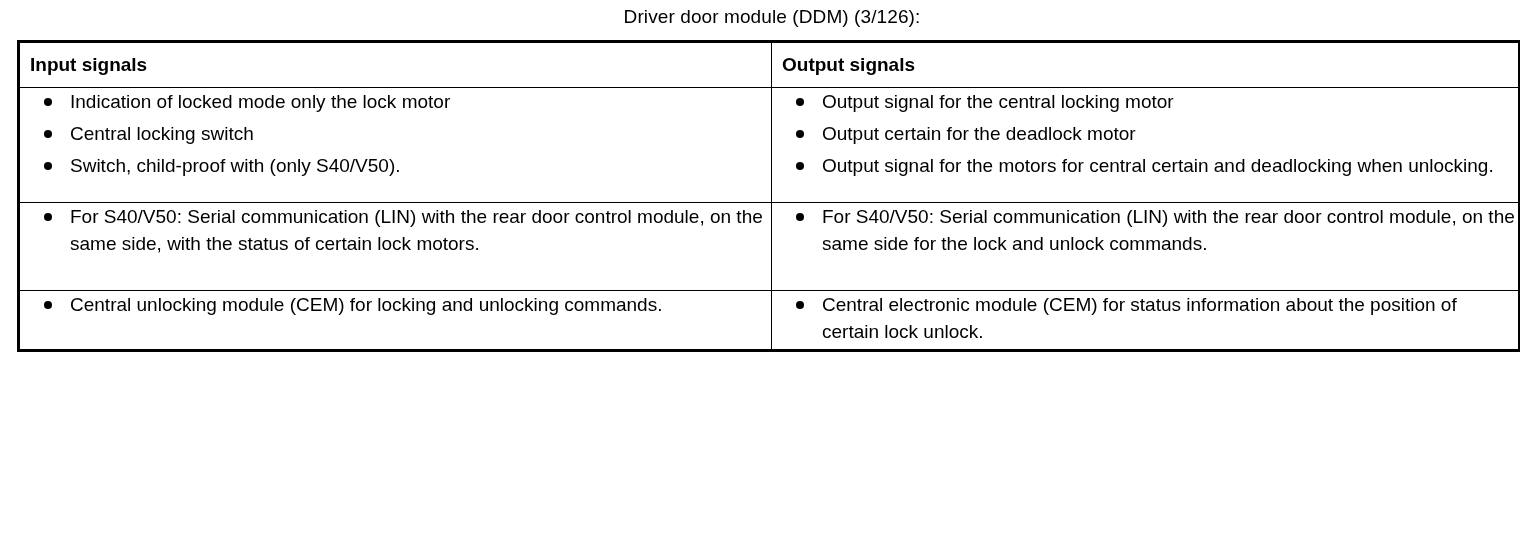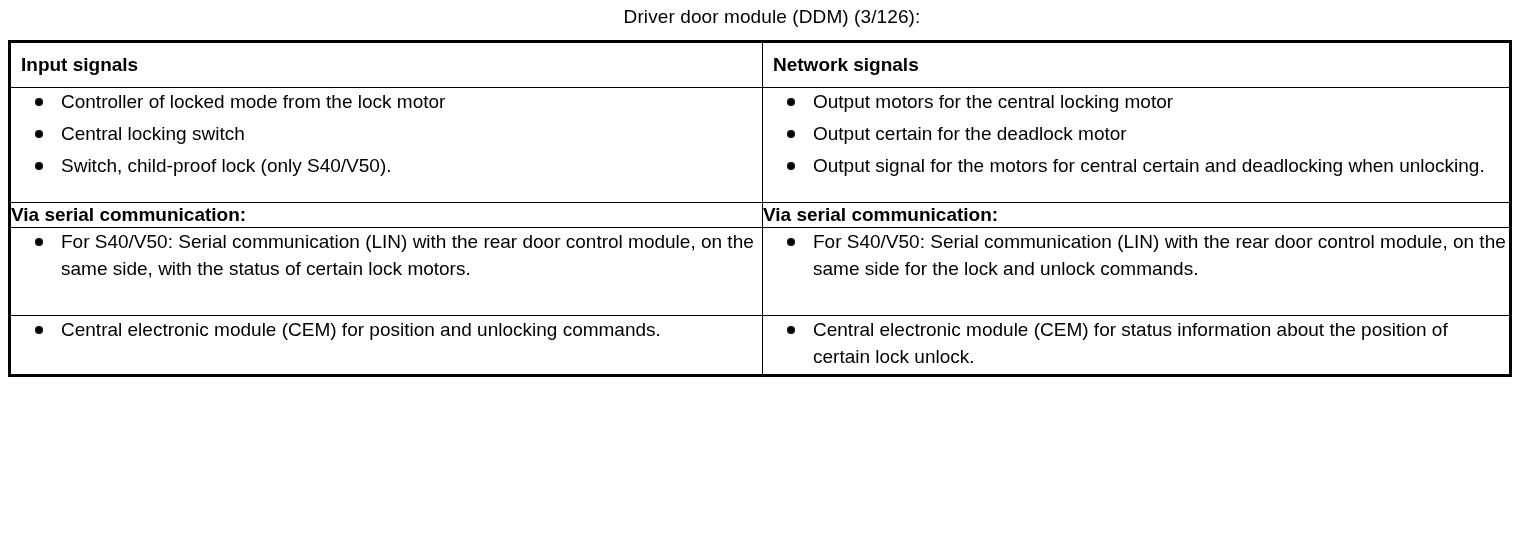--- a/index.html
+++ b/index.html
@@ -30,21 +30,21 @@
     font-size: 19px;
     line-height: 26px;
     font-weight: 400;
     letter-spacing: 0.1px;
     white-space: nowrap;
   }
 
   .signal-table {
     position: absolute;
     top: 40px;
-    left: 8px;
+    left: 17px;
     width: 1501px;
     border-collapse: collapse;
     table-layout: fixed;
     border: 3px solid #000000;
   }
 
   .signal-table col.col-left  { width: 753px; }
   .signal-table col.col-right { width: 748px; }
 
   .signal-table td {
@@ -112,63 +112,59 @@
 
   <table class="signal-table">
     <colgroup>
       <col class="col-left">
       <col class="col-right">
     </colgroup>
     <tbody>
 
       <tr>
         <td class="cell-head head-main">Input signals</td>
-        <td class="cell-head head-main">Network signals</td>
+        <td class="cell-head head-main">Output signals</td>
       </tr>
 
 
       <tr class="row-block-a">
         <td class="cell-list">
           <ul class="bullets">
             <li>
               <span class="dot"></span>
-              <span>Controller of locked mode from the lock motor</span>
+              <span>Indication of locked mode only the lock motor</span>
             </li>
             <li>
               <span class="dot"></span>
               <span>Central locking switch</span>
             </li>
             <li>
               <span class="dot"></span>
-              <span>Switch, child-proof lock (only S40/V50).</span>
-            </li>
-          </ul>
-        </td>
-        <td class="cell-list">
-          <ul class="bullets">
-            <li>
-              <span class="dot"></span>
-              <span>Output motors for the central locking motor</span>
+              <span>Switch, child-proof with (only S40/V50).</span>
+            </li>
+          </ul>
+        </td>
+        <td class="cell-list">
+          <ul class="bullets">
+            <li>
+              <span class="dot"></span>
+              <span>Output signal for the central locking motor</span>
             </li>
             <li>
               <span class="dot"></span>
               <span>Output certain for the deadlock motor</span>
             </li>
             <li>
               <span class="dot"></span>
               <span>Output signal for the motors for central certain and deadlocking when unlocking.</span>
             </li>
           </ul>
         </td>
       </tr>
 
-      <tr>
-        <td class="cell-head">Via serial communication:</td>
-        <td class="cell-head">Via serial communication:</td>
-      </tr>
 
       <tr class="row-block-b">
         <td class="cell-list">
           <ul class="bullets">
             <li>
               <span class="dot"></span>
               <span>For S40/V50: Serial communication (LIN) with the rear door control module, on the same side, with the status of certain lock motors.</span>
             </li>
           </ul>
         </td>
@@ -181,21 +177,21 @@
           </ul>
         </td>
       </tr>
 
 
       <tr class="row-block-c">
         <td class="cell-list">
           <ul class="bullets">
             <li>
               <span class="dot"></span>
-              <span>Central electronic module (CEM) for position and unlocking commands.</span>
+              <span>Central unlocking module (CEM) for locking and unlocking commands.</span>
             </li>
           </ul>
         </td>
         <td class="cell-list">
           <ul class="bullets">
             <li>
               <span class="dot"></span>
               <span>Central electronic module (CEM) for status information about the position of certain lock unlock.</span>
             </li>
           </ul>

